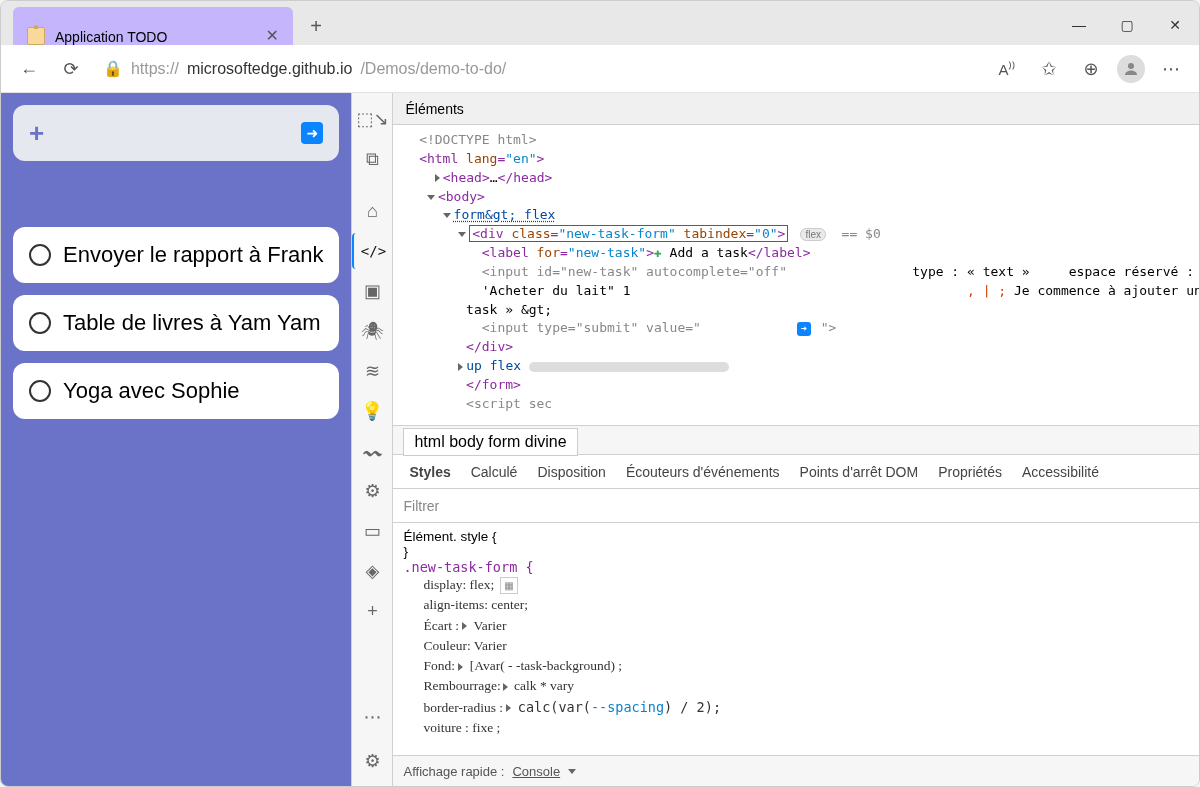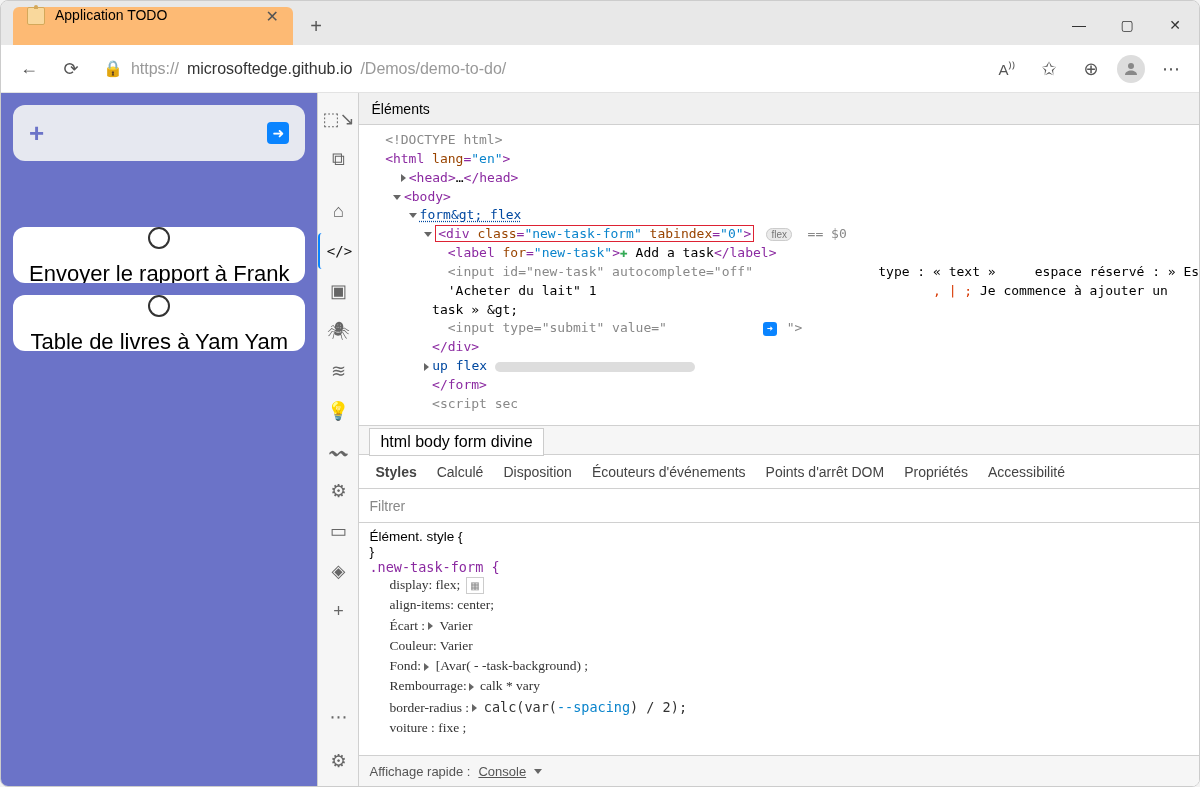--- a/index.html
+++ b/index.html
@@ -1,36 +1,36 @@
 <!DOCTYPE html>
 <html><head>
 <meta charset="utf-8">
 <style>
 * { margin:0; padding:0; box-sizing:border-box; }
 body { font-family:"Segoe UI",sans-serif; font-size:13px; background:#f3f3f3; width:1200px; height:787px; overflow:hidden; border:1px solid #ccc; border-radius:8px; }
 .titlebar { height:44px; background:#e8e8e8; display:flex; align-items:flex-end; position:relative; }
-.tab { background:#fdba74; border-radius:6px 6px 0 0; height:38px; margin-left:12px; padding:0 14px; display:flex; align-items:flex-start; gap:10px; min-width:280px; font-size:14px; }
+.tab { background:#c4b5fd; border-radius:6px 6px 0 0; height:38px; margin-left:12px; padding:0 14px; display:flex; align-items:flex-end; gap:10px; min-width:280px; font-size:14px; }
 .tab-icon { display:inline-flex; align-items:center; justify-content:center; width:18px; height:18px; background:#f9d89c; border:1px solid #d4a85a; border-radius:2px; position:relative; }
 .tab-icon::before { content:""; width:4px; height:4px; background:#d4a85a; border-radius:2px 2px 0 0; position:absolute; top:-3px; }
 .tab-x { margin-left:auto; font-size:16px; color:#555; cursor:pointer; }
 .newtab { width:30px; height:30px; display:flex; align-items:center; justify-content:center; color:#555; font-size:20px; margin-left:8px; margin-bottom:4px; }
 .winctrl { margin-left:auto; display:flex; }
 .winbtn { width:48px; height:40px; display:flex; align-items:center; justify-content:center; color:#333; font-size:14px; }
 .toolbar { height:48px; background:#fff; display:flex; align-items:center; padding:0 12px; gap:10px; border-bottom:1px solid #e3e3e3; }
 .tbtn { width:32px; height:32px; display:flex; align-items:center; justify-content:center; color:#555; border-radius:4px; font-size:18px; }
 .url { flex:1; display:flex; align-items:center; gap:8px; height:36px; font-size:16px; color:#555; padding:0 6px; }
 .url .gray { color:#999; }
 .url .dark { color:#333; }
 .main { display:flex; height:694px; }
 .page { width:462px; background:#6b73c8; padding:12px; display:flex; flex-direction:column; gap:12px; }
 .newtask { background:#e6e8f0; border-radius:12px; height:56px; display:flex; align-items:center; padding:0 16px; }
 .plus { color:#6b73c8; font-size:26px; font-weight:bold; }
 .submit { margin-left:auto; width:22px; height:22px; background:#0a84ff; border-radius:4px; display:flex; align-items:center; justify-content:center; color:#fff; font-size:14px; }
 .gap56 { height:42px; }
-.task { background:#fff; border-radius:12px; height:56px; display:flex; align-items:center; padding:0 16px; gap:12px; font-size:22px; overflow:hidden; white-space:nowrap;flex-direction:column; }
+.task { background:#fff; border-radius:12px; height:56px; display:flex; align-items:center; padding:0 16px; gap:12px; font-size:22px; overflow:hidden; white-space:nowrap; }
 .circle { width:22px; height:22px; border:2px solid #333; border-radius:50%; flex-shrink:0; }
 .sidebar { width:48px; background:#f6f6f6; border-left:1px solid #d0d0d0; border-right:1px solid #d0d0d0; display:flex; flex-direction:column; align-items:center; padding-top:6px; }
 .sbtn { width:40px; height:36px; display:flex; align-items:center; justify-content:center; color:#666; font-size:18px; margin:2px 0; border-radius:4px; }
 .sbtn.active { border-left:2px solid #0a84ff; color:#111; }
 .sbtn.bottom { margin-top:auto; margin-bottom:6px; }
 .devtools { flex:1; background:#fff; display:flex; flex-direction:column; }
 .dthead { height:32px; background:#f0f0f0; border-bottom:1px solid #d0d0d0; display:flex; align-items:center; padding:0 12px; font-size:14px; }
 .dom { padding:6px 10px; font-family:Consolas,monospace; font-size:13px; line-height:1.45; height:300px; overflow:hidden; background:#fff; }
 .node { white-space:pre; }
 .pu { color:#8b2aa1; } .br { color:#994400; } .at { color:#d73700; } .st { color:#0a84cc; } .gy { color:#888; } .bl { color:#0048a0; }
@@ -107,20 +107,24 @@
     </div>
     <div class="gap56"></div>
     <div class="task">
         <span class="circle"></span>
         <span>Envoyer le rapport à Frank</span>
       </div>
     <div class="task">
         <span class="circle"></span>
         <span>Table de livres à Yam Yam</span>
       </div>
+    <div class="task">
+        <span class="circle"></span>
+        <span>Yoga avec Sophie</span>
+      </div>
   </div>
 
   <div class="sidebar">
     <div class="sbtn">⬚↘</div>
     <div class="sbtn">⧉</div>
     <div style="height:12px"></div>
     <div class="sbtn">⌂</div>
     <div class="sbtn active" style="font-size:14px;font-family:monospace">&lt;/&gt;</div>
     <div class="sbtn">▣</div>
     <div class="sbtn">🕷</div>

